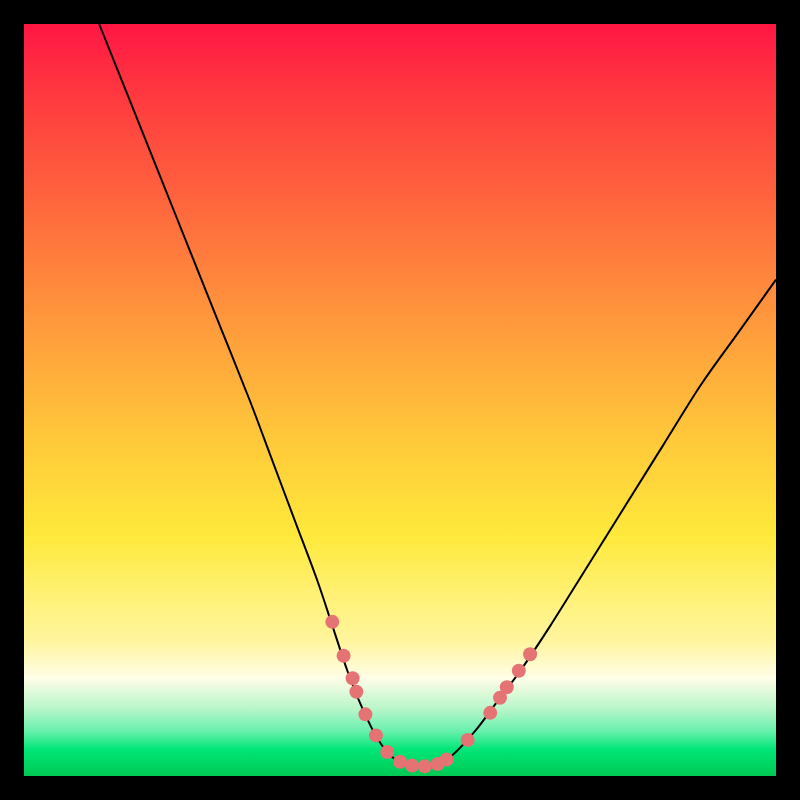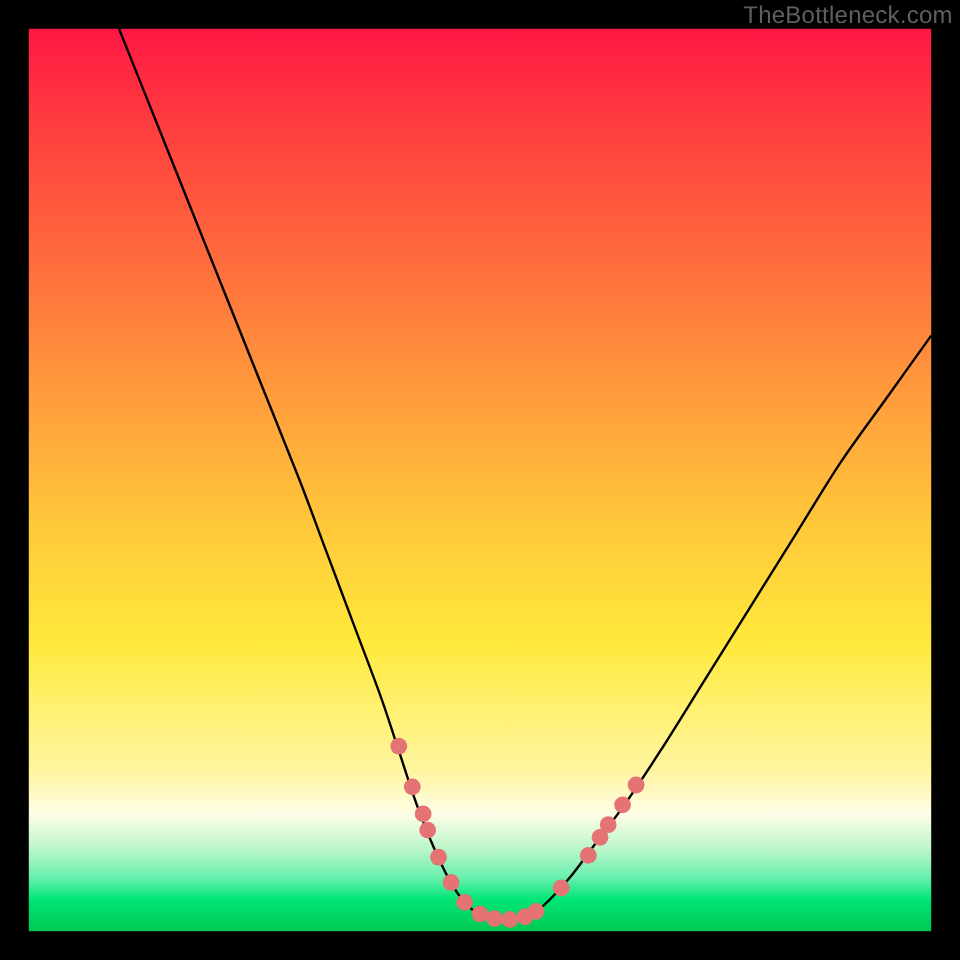--- a/index.html
+++ b/index.html
@@ -84,14 +84,13 @@
           <circle cx="422.624" cy="735.456" r="7" fill="#e57373"></circle>
           <circle cx="443.67999999999995" cy="715.904" r="7" fill="#e57373"></circle>
           <circle cx="466.24" cy="688.832" r="7" fill="#e57373"></circle>
           <circle cx="476.016" cy="673.792" r="7" fill="#e57373"></circle>
           <circle cx="482.784" cy="663.264" r="7" fill="#e57373"></circle>
           <circle cx="494.8159999999999" cy="646.72" r="7" fill="#e57373"></circle>
           <circle cx="506.09599999999995" cy="630.176" r="7" fill="#e57373"></circle>
         </g>
     </svg>
   </div>
-  <div class="watermark">TheBottleneck.com</div>
 </div>
 
 </body></html>

